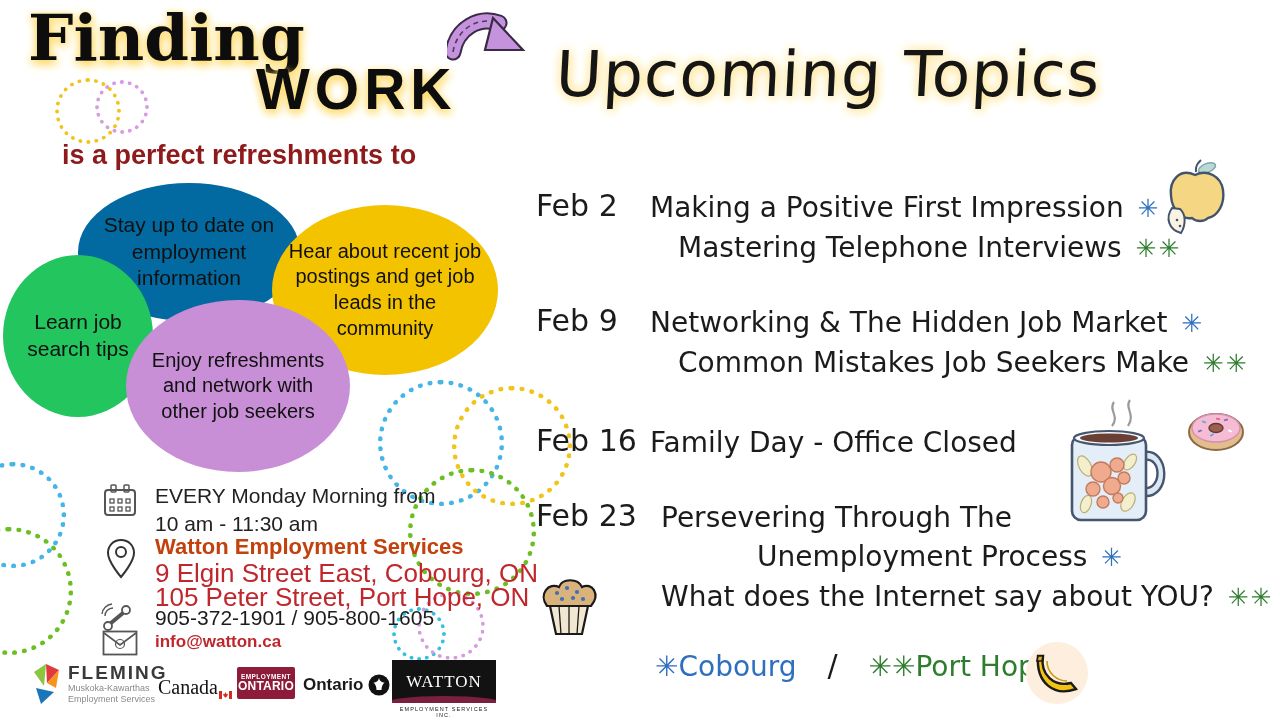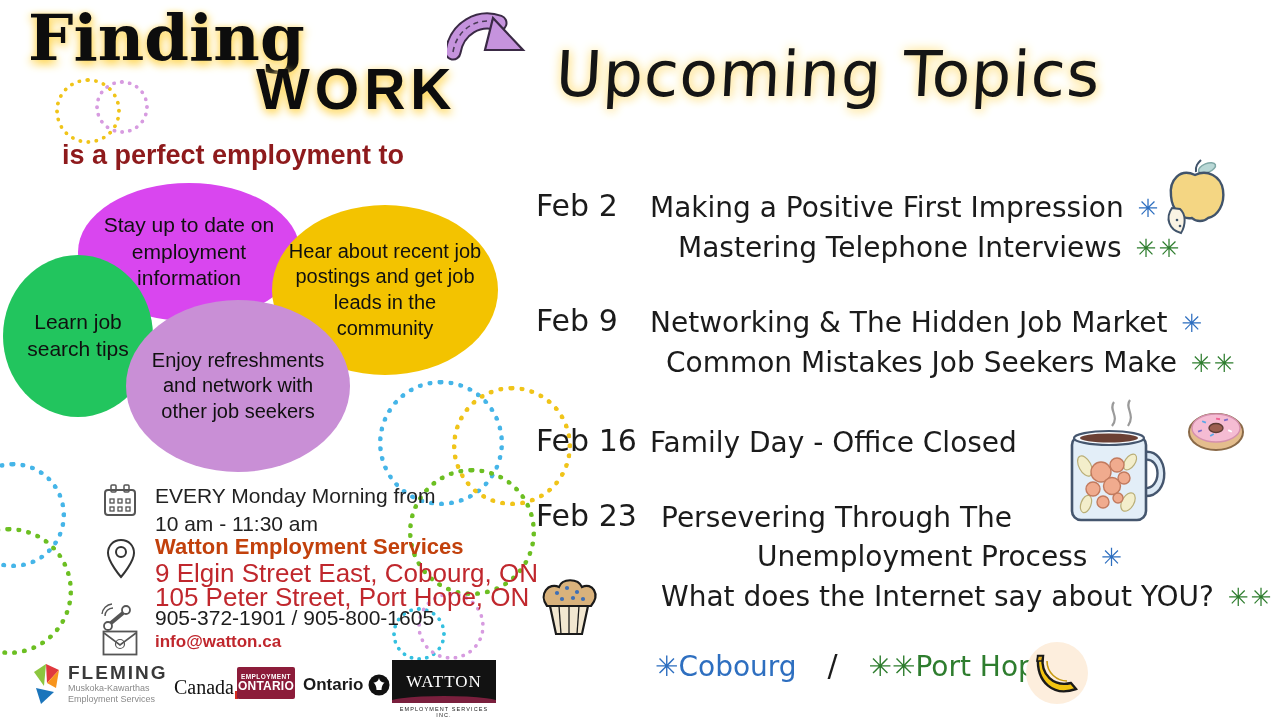--- a/index.html
+++ b/index.html
@@ -9,21 +9,21 @@
 
   
   .title1{left:28px;top:0px;font-family:"DejaVu Serif",serif;font-weight:bold;font-size:64px;
           color:#0d0d0d;text-shadow:2px 4px 10px #ffd95e,-2px 2px 9px #ffe59a,0 0 4px #fff3c4;}
   .title2{left:256px;top:56px;font-family:"Liberation Sans",sans-serif;font-weight:bold;font-size:57px;
           letter-spacing:5px;color:#0d0d0d;text-shadow:2px 4px 10px #ffd95e,-2px 2px 9px #ffe59a;}
   .subtitle{left:62px;top:140px;font-size:27px;font-weight:bold;color:#8e1a1c;}
 
   .bubble{border-radius:50%;display:flex;align-items:center;justify-content:center;
           text-align:center;font-size:20px;line-height:1.28;color:#101010;}
-  .b-blue  {left:78px; top:183px;width:222px;height:138px;background:#d946ef;font-size:21px;z-index:1;padding:0 6px;box-sizing:border-box;}
+  .b-blue  {left:78px; top:183px;width:222px;height:138px;background:#0369a1;font-size:21px;z-index:1;padding:0 6px;box-sizing:border-box;}
   .b-green {left:3px;  top:255px;width:150px;height:162px;background:#22c55e;font-size:21px;z-index:2;padding:0 14px;box-sizing:border-box;}
   .b-yellow{left:272px;top:205px;width:226px;height:170px;background:#f3c300;z-index:3;padding:0 16px;box-sizing:border-box;}
   .b-purple{left:126px;top:300px;width:224px;height:172px;background:#c98fd6;z-index:4;padding:0 24px;box-sizing:border-box;}
 
   .info-text{color:#222;}
   .when{left:155px;top:482px;font-size:21px;line-height:1.32;}
   .org{left:155px;top:534px;font-size:22px;font-weight:bold;color:#c2410c;}
   .addr{left:155px;top:561px;font-size:26px;line-height:24px;color:#c0272d;}
   .phone{left:155px;top:606px;font-size:21px;color:#1c1c1c;}
   .email{left:155px;top:632px;font-size:17px;color:#c0272d;font-weight:bold;}
@@ -39,21 +39,21 @@
   .d-mid-yellow{left:452px;top:386px;width:110px;height:110px;border:5px dotted #f0c419;}
   .d-mid-green{left:408px;top:468px;width:118px;height:118px;border:5px dotted #6cbf22;}
   .d-bt-cyan  {left:392px;top:607px;width:46px;height:46px;border:4px dotted #35c0e0;}
   .d-bt-purple{left:417px;top:592px;width:60px;height:60px;border:4px dotted #d79be0;}
 
   
   .logo-row{z-index:6;}
   .fleming{left:33px;top:663px;display:flex;gap:8px;align-items:flex-start;}
   .fleming-name{font-size:19px;font-weight:bold;color:#3a3a3a;letter-spacing:2px;line-height:20px;}
   .fleming-sub{font-size:9px;color:#8a8a8a;line-height:11px;}
-  .canada{left:174px;top:676px;font-family:"Liberation Serif",serif;font-size:20px;color:#121212;display:flex;align-items:flex-end;gap:1px;}
+  .canada{left:158px;top:676px;font-family:"Liberation Serif",serif;font-size:20px;color:#121212;display:flex;align-items:flex-end;gap:1px;}
   .eo-badge{left:237px;top:667px;width:58px;height:32px;background:#8c1c3a;color:#fff;text-align:center;
             display:flex;flex-direction:column;justify-content:center;line-height:1;border-radius:2px;}
   .eo-l1{font-size:6.5px;font-weight:bold;letter-spacing:.4px;}
   .eo-l2{font-size:12px;font-weight:bold;letter-spacing:.2px;}
   .ontario{left:303px;top:674px;display:flex;align-items:center;gap:5px;font-size:17px;font-weight:bold;color:#1a1a1a;}
   .watton{left:392px;top:660px;width:104px;}
   .watton-box{width:104px;height:43px;background:#121212;color:#fff;display:flex;align-items:center;justify-content:center;
               font-family:"Liberation Serif",serif;font-size:17px;letter-spacing:1px;position:relative;overflow:hidden;}
   .watton-swoosh{position:absolute;left:-8px;bottom:-9px;width:120px;height:16px;background:#7a1f3d;border-radius:50%;}
   .watton-sub{font-size:5.5px;letter-spacing:1.1px;color:#222;text-align:center;margin-top:3px;}
@@ -67,21 +67,21 @@
   .t-lines{font-size:28px;line-height:39px;}
   .t-line{white-space:nowrap;}
   .mk{font-size:25px;margin-left:14px;letter-spacing:2px;}
   .mk-blue{color:#2e6fc0;}
   .mk-green{color:#2e7d2e;}
   .tp-feb2 {left:536px;top:188px;}
   .tp-feb9 {left:536px;top:303px;}
   .tp-feb16{left:536px;top:423px;}
   .tp-feb23{left:536px;top:498px;gap:35px;}
   .ind-sm{margin-left:28px;}
-  .ind-xs{margin-left:16px;}
+  .ind-xs{margin-left:28px;}
   .ind-lg{margin-left:96px;}
   .legend{left:655px;top:648px;font-size:28px;white-space:nowrap;}
   .legend .sep{color:#1b1b1b;margin:0 22px;font-size:30px;}
   .lg-blue{color:#2e6fc0;}
   .lg-green{color:#2e7d2e;}
 
   .banana-wrap{left:1026px;top:642px;width:62px;height:62px;background:#fdeedd;border-radius:50%;
                display:flex;align-items:center;justify-content:center;}
 </style>
 </head>
@@ -94,21 +94,21 @@
   <div class="abs dot d-le-blue"></div>
   <div class="abs dot d-le-green"></div>
   <div class="abs dot d-mid-blue"></div>
   <div class="abs dot d-mid-yellow"></div>
   <div class="abs dot d-mid-green"></div>
   <div class="abs dot d-bt-cyan"></div>
   <div class="abs dot d-bt-purple"></div>
 
   <div class="abs title1">Finding</div>
   <div class="abs title2">WORK</div>
-  <div class="abs subtitle">is a perfect employment to</div>
+  <div class="abs subtitle">is a perfect refreshments to</div>
 
   <div class="abs bubble b-blue">
     <span>Stay up to date on employment information</span>
   </div>
   <div class="abs bubble b-green">
     <span>Learn job search tips</span>
   </div>
   <div class="abs bubble b-yellow">
     <span>Hear about recent job postings and get job leads in the community</span>
   </div>

